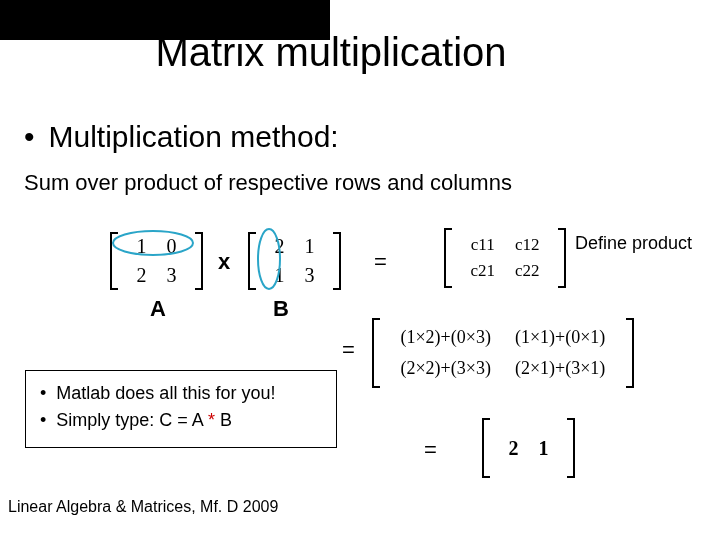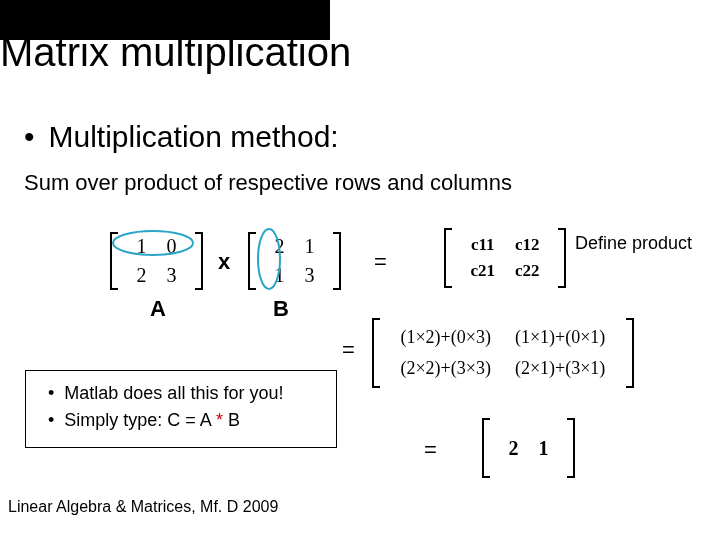--- a/index.html
+++ b/index.html
@@ -1,43 +1,43 @@
 <!DOCTYPE html>
 <html><head>
 <meta charset="utf-8">
 <style>
   html,body{margin:0;padding:0;width:720px;height:540px;background:#fff;font-family:Arial,Helvetica,sans-serif;color:#000;overflow:hidden}
   .blackbox{position:absolute;left:0;top:0;width:330px;height:40px;background:#000}
-  .title{position:absolute;left:0;top:30px;width:662px;text-align:left;font-size:40px;font-weight:400}
+  .title{position:absolute;left:0;top:30px;width:662px;text-align:center;font-size:40px;font-weight:400}
   .bullet1{position:absolute;left:24px;top:120px;font-size:30px}
   .bullet1 .dot{margin-right:14px}
   .sub1{position:absolute;left:24px;top:170px;font-size:22px}
   .u{}
   .matA{position:absolute;left:110px;top:230px}
   .matB{position:absolute;left:248px;top:230px}
   .matC{position:absolute;left:444px;top:228px}
   .matD{position:absolute;left:372px;top:318px}
   .matE{position:absolute;left:482px;top:418px}
   .brkL,.brkR{display:inline-block;vertical-align:middle}
   .brkL{border-left:2px solid #000;border-top:2px solid #000;border-bottom:2px solid #000;width:6px}
   .brkR{border-right:2px solid #000;border-top:2px solid #000;border-bottom:2px solid #000;width:6px}
   .cells{display:inline-block;vertical-align:middle;font-family:'Times New Roman',serif;font-size:20px;padding:2px 4px}
   .cells table{border-collapse:collapse}
   .cells td{padding:3px 10px;text-align:center}
   .cellsD td{padding:5px 12px;font-size:18px}
-  .bold td{font-weight:bold;font-size:17px}
+  .bold td{font-weight:normal;font-size:17px}
   .opX{position:absolute;left:218px;top:249px;font-size:22px;font-weight:bold}
   .labelA{position:absolute;left:150px;top:296px;font-size:22px;font-weight:bold}
   .labelB{position:absolute;left:273px;top:296px;font-size:22px;font-weight:bold}
   .eq1{position:absolute;left:374px;top:249px;font-size:22px}
   .eq2{position:absolute;left:342px;top:337px;font-size:22px}
   .eq3{position:absolute;left:424px;top:437px;font-size:22px}
   .define{position:absolute;left:575px;top:232px;font-size:18px;line-height:1.3}
   .notebox{position:absolute;left:25px;top:370px;border:1px solid #000;padding:6px 10px 10px 10px;width:290px}
-  .notebox .row{font-size:18px;margin:6px 12px}
+  .notebox .row{font-size:18px;margin:6px 4px}
   .notebox .dot{margin-right:10px}
   .red{color:#c00}
   .footer{position:absolute;left:8px;bottom:24px;font-size:16px}
   svg.ell{position:absolute;pointer-events:none}
 </style>
 </head>
 <body>
 
 <div class="blackbox"></div>
 

